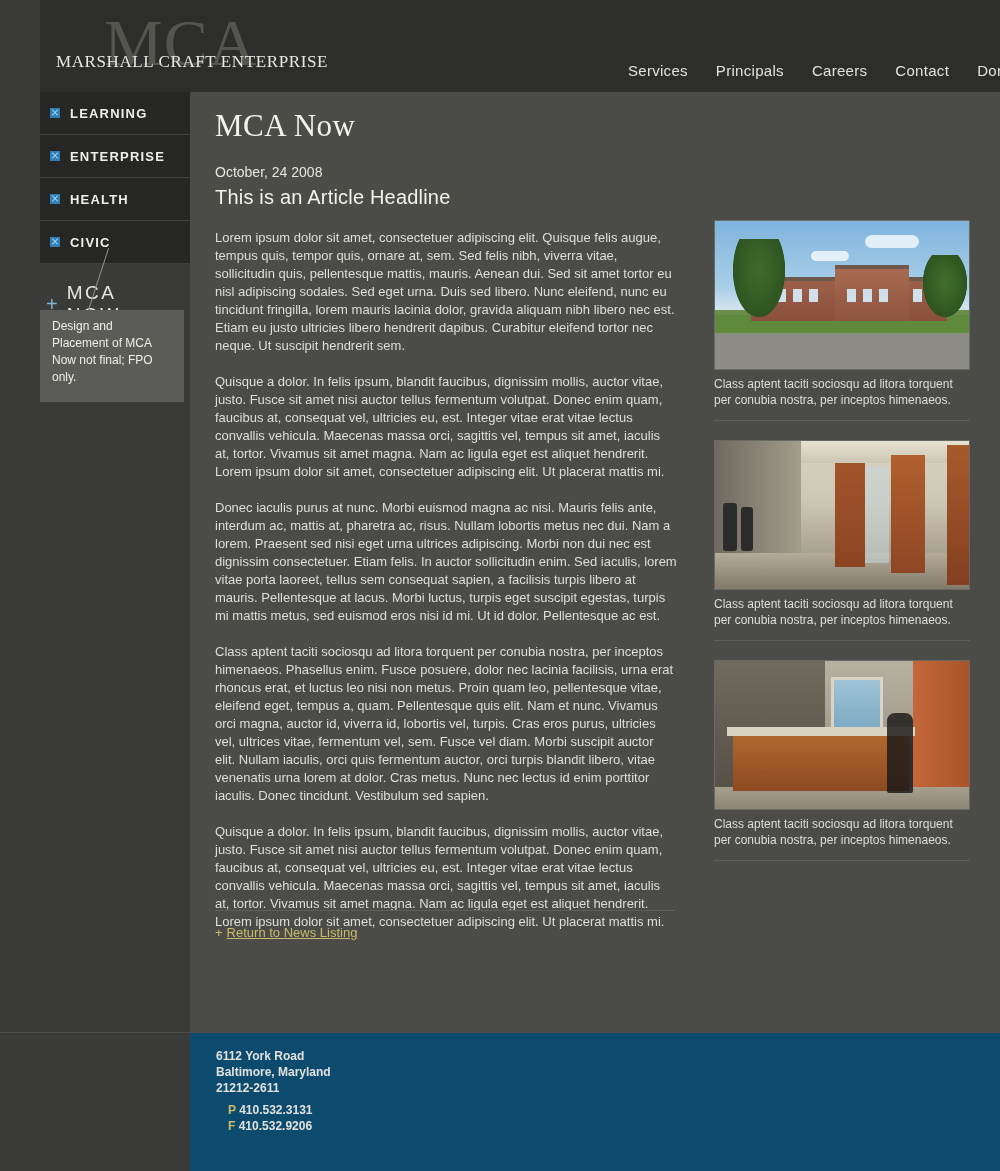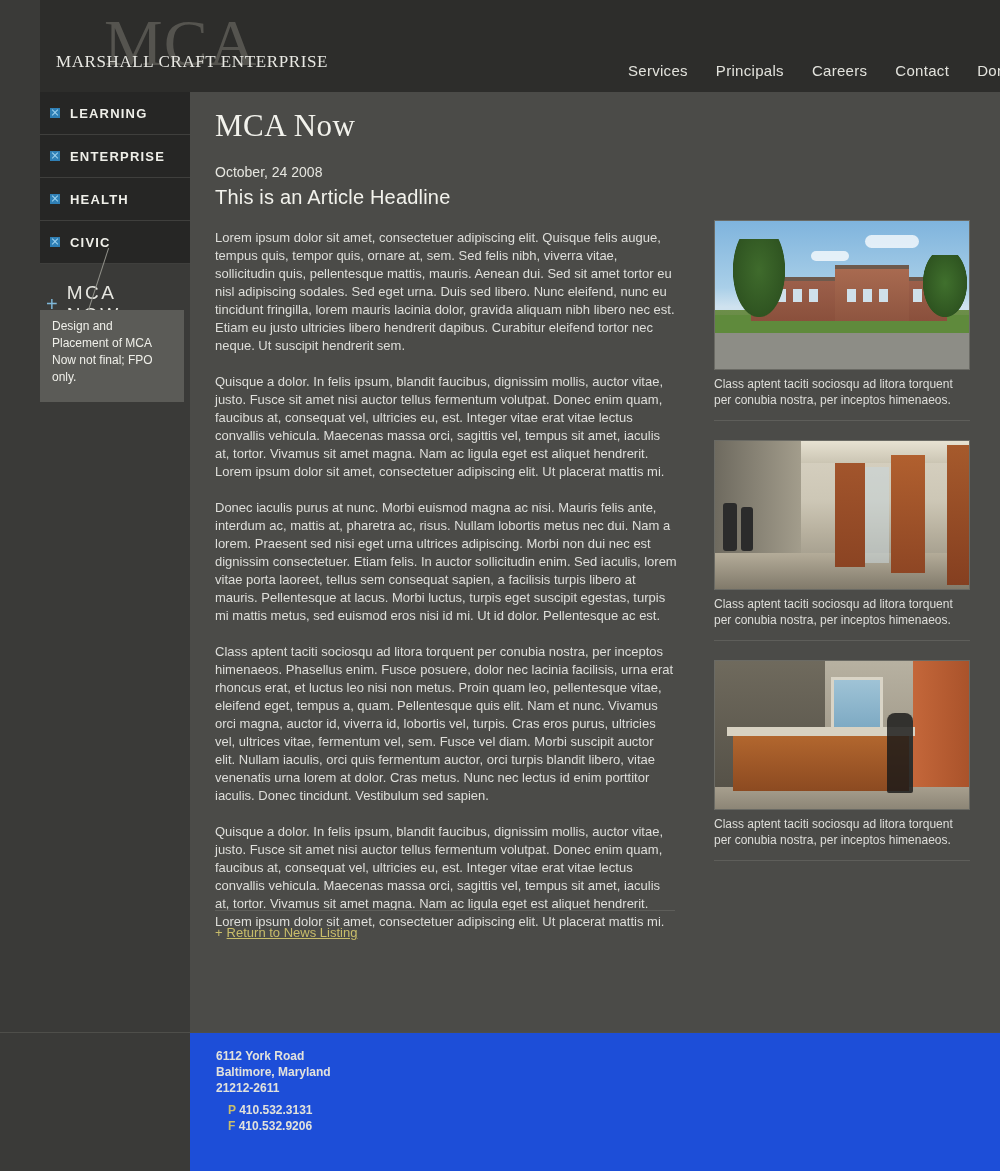--- a/index.html
+++ b/index.html
@@ -368,21 +368,21 @@
     background: linear-gradient(#a79f8e, #8a8374);
   }
 
   
   .footer {
     position: absolute;
     top: 1032px;
     left: 0;
     width: 1000px;
     height: 139px;
-    background: #1d4ed8;
+    background: #0c4a6e;
   }
   .footer .divider {
     position: absolute;
     top: 0; left: 0; width: 1000px; height: 1px;
     background: #4e4e4a;
   }
   .footer .sidecol {
     position: absolute; top: 1px; left: 0; width: 190px; height: 138px;
     background: #3a3a38;
   }

